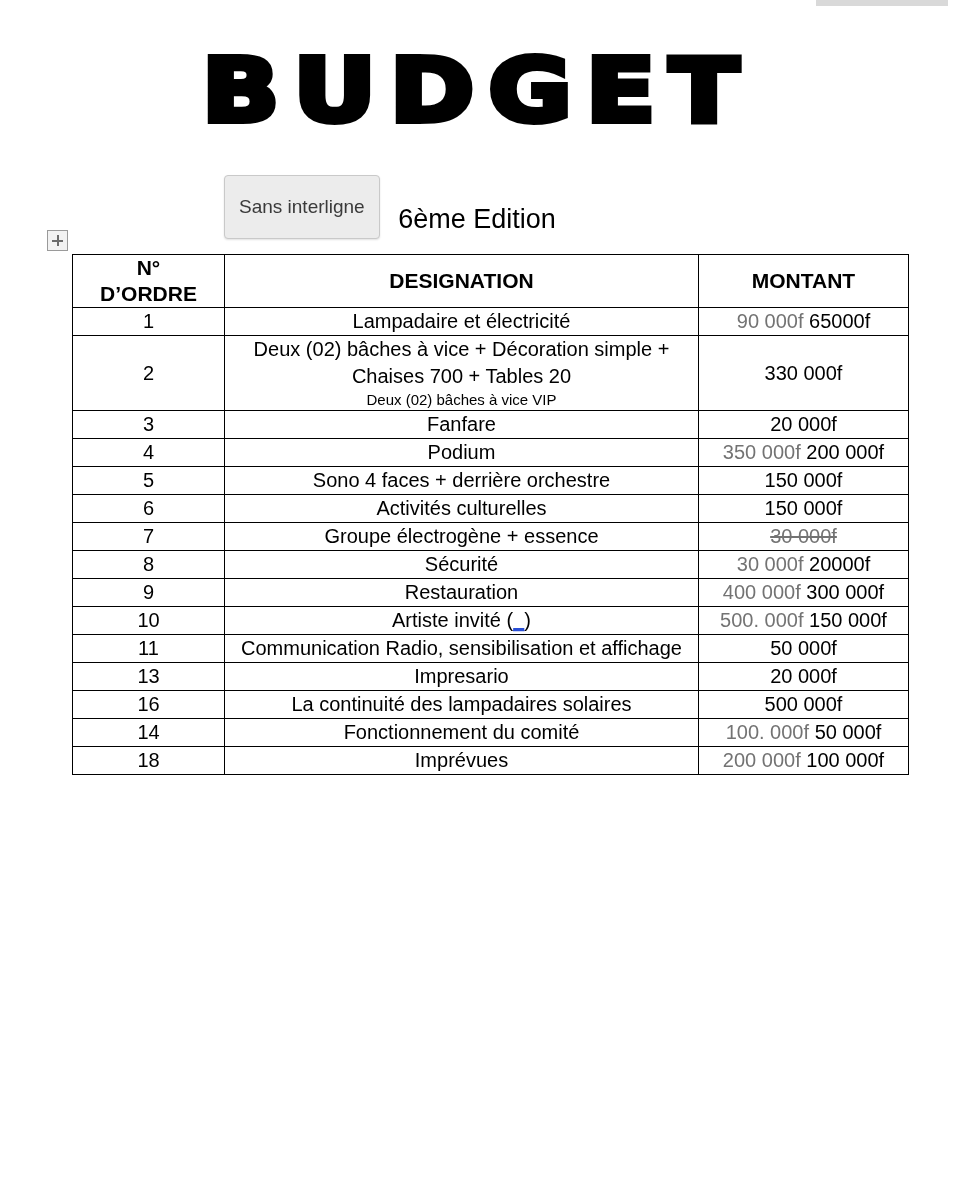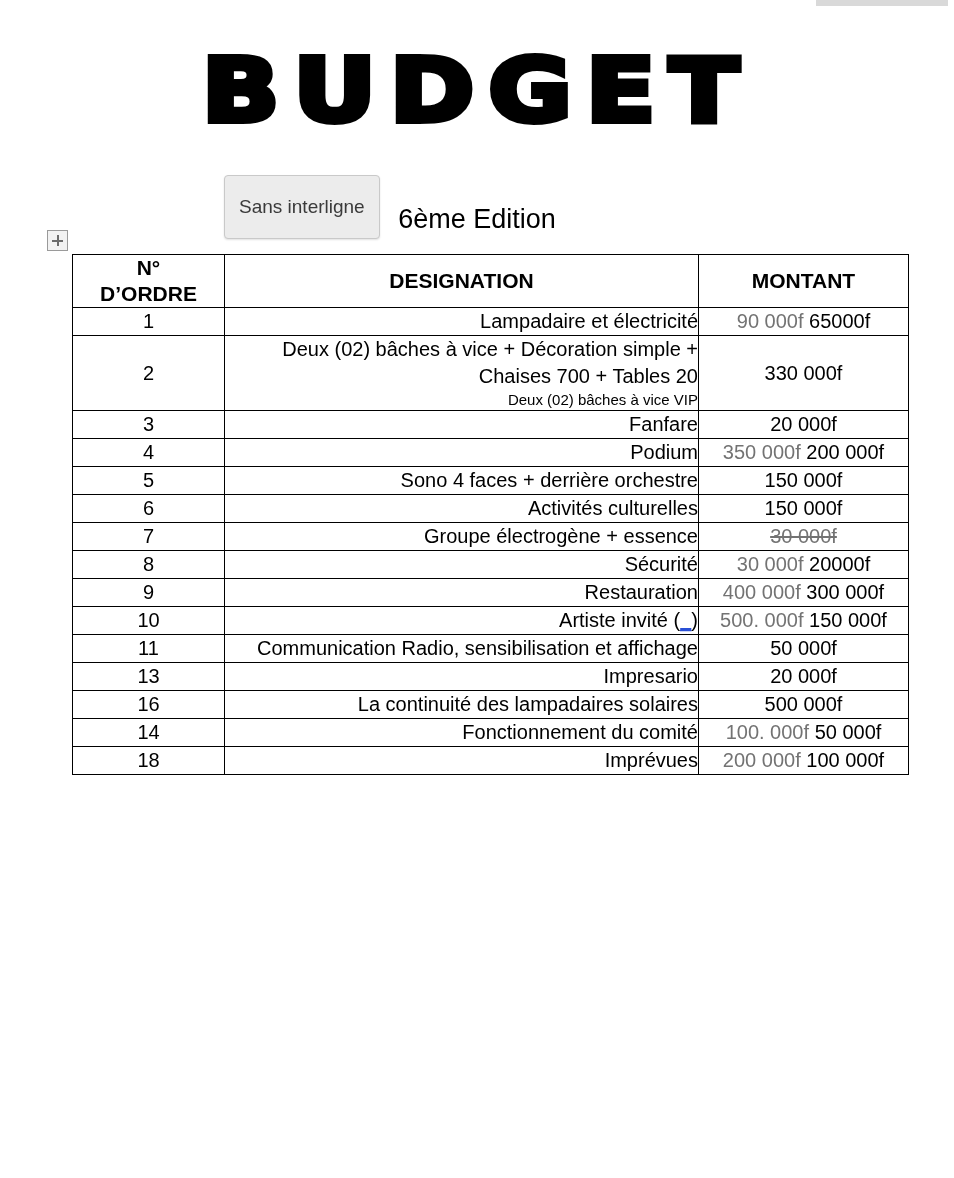--- a/index.html
+++ b/index.html
@@ -141,21 +141,21 @@
     font-weight: bold;
     padding: 10px 6px;
     line-height: 26px;
   }
   td.num {
     text-align: center;
     font-size: 20px;
     padding: 9px 4px;
   }
   td.des {
-    text-align: right;
+    text-align: center;
     font-size: 20px;
     padding: 9px 10px;
     line-height: 27px;
   }
   td.des .sub {
     display: block;
     font-size: 15px;
     line-height: 20px;
   }
   td.mon {

